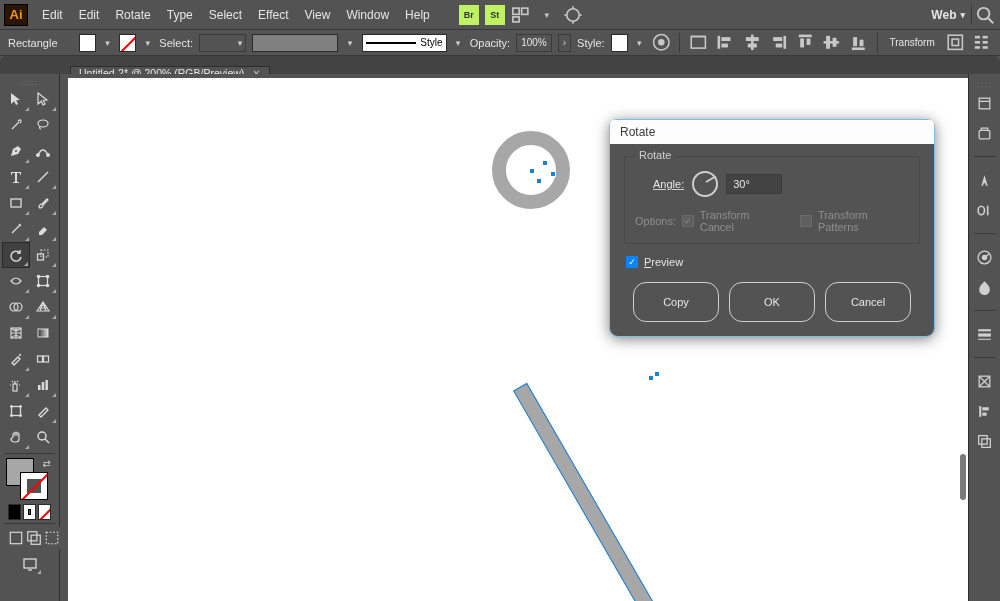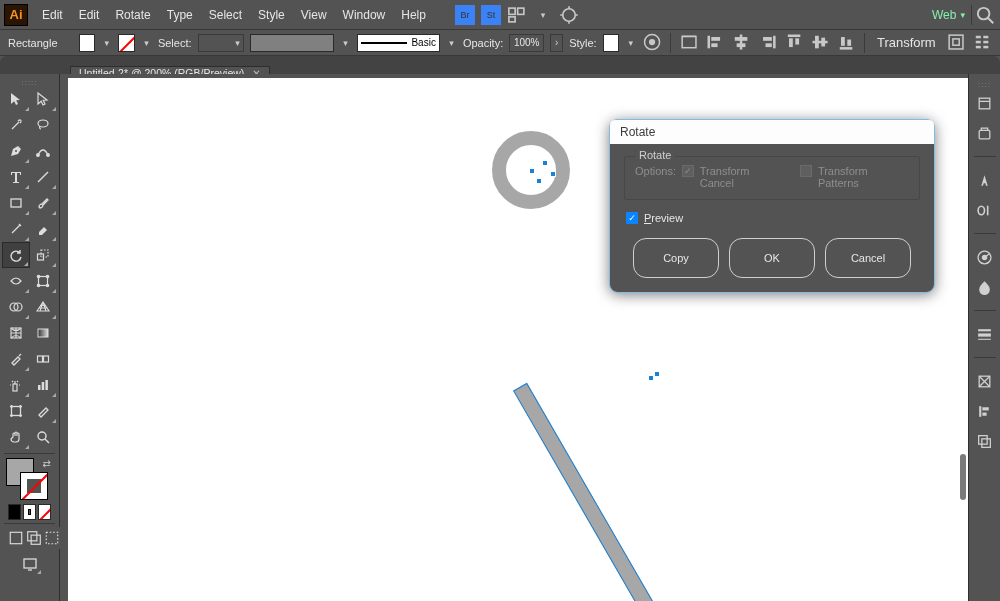--- a/index.html
+++ b/index.html
@@ -33,40 +33,41 @@
     margin-right: 6px;
   }
   .menu-item {
     padding: 4px 8px;
     color: #e6e6e6;
     font-size: 12px;
   }
   .menu-spacer { flex: 1; }
   .menu-icon-btn {
     width: 20px; height: 20px;
-    background: #3b82f6;
+    background: #bef264;
     color: #333;
     font-size: 9px;
-    font-weight: normal;
+    font-weight: bold;
     display: flex; align-items: center; justify-content: center;
     margin: 10px 3px;
   }
   .menu-plain-icon {
     width: 20px; height: 20px;
     color: #c8c8c8;
     display: flex; align-items: center; justify-content: center;
     margin: 0 3px;
     font-size: 14px;
   }
   .web-dd {
     display: flex; align-items: center;
-    color: #86efac;
+    color: #e5e5e5;
     font-size: 12px;
     padding: 0 4px;
     gap: 4px;
+    font-weight: bold;
   }
   .search-icon {
     width: 22px; height: 20px;
     color: #c8c8c8;
     display: flex; align-items: center; justify-content: center;
     font-size: 14px;
   }
   
   .controlbar {
     height: 27px;
@@ -153,21 +154,21 @@
     color: #c8c8c8;
     display: flex; align-items: center; justify-content: center;
     font-size: 14px;
   }
   .cb-sep {
     width: 1px; height: 20px;
     background: #3a3a3a;
     margin: 0 2px;
   }
   .cb-transform {
-    font-size: 13px;
+    font-size: 10px;
     color: #e6e6e6;
     padding: 0 4px;
   }
   
   .tabstrip {
     height: 34px;
     background: #434343;
     display: flex;
     align-items: center;
     padding-left: 70px;
@@ -450,21 +451,21 @@
   .angle-input {
     width: 56px; height: 20px;
     background: #434343;
     border: 1px solid #3a3a3a;
     color: #e6e6e6;
     padding: 0 6px;
     font-size: 11px;
     font-family: inherit;
   }
   .opts-row {
-    display: flex; 
+    display: flex; align-items: center;
     gap: 6px;
     color: #8e8e8e;
     font-size: 11px;
   }
   .chk {
     width: 12px; height: 12px;
     border: 1px solid #8e8e8e;
     display: inline-flex; align-items: center; justify-content: center;
     font-size: 9px;
   }
@@ -497,21 +498,21 @@
 </head>
 <body>
 
 <div class="menubar">
   <div class="ai-logo">Ai</div>
   <div class="menu-item">Edit</div>
   <div class="menu-item">Edit</div>
   <div class="menu-item">Rotate</div>
   <div class="menu-item">Type</div>
   <div class="menu-item">Select</div>
-  <div class="menu-item">Style</div>
+  <div class="menu-item">Effect</div>
   <div class="menu-item">View</div>
   <div class="menu-item">Window</div>
   <div class="menu-item">Help</div>
   <div style="width:18px"></div>
   <div class="menu-icon-btn">Br</div>
   <div class="menu-icon-btn">St</div>
   <div class="menu-plain-icon">
     <svg viewBox="0 0 16 16" fill="none" stroke="#c8c8c8" stroke-width="1.3">
       <rect x="1.5" y="2.5" width="5" height="5"></rect>
         <rect x="8.5" y="2.5" width="5" height="5"></rect>
@@ -545,21 +546,21 @@
   <div class="cb-swatch"></div>
   <div class="cb-chev">▾</div>
   <div class="cb-swatch-diag"></div>
   <div class="cb-chev">▾</div>
   <span class="cb-label">Select:</span>
   <div class="cb-dd">▾</div>
   <div class="cb-bar"></div>
   <div class="cb-chev">▾</div>
   <div class="cb-basic">
     <div class="cb-basic-line"></div>
-    <span>Basic</span>
+    <span>Style</span>
   </div>
   <div class="cb-chev">▾</div>
   <span class="cb-label">Opacity:</span>
   <div class="cb-opacity-box">100%</div>
   <div class="cb-arrow-r">›</div>
   <span class="cb-label">Style:</span>
   <div class="cb-swatch"></div>
   <div class="cb-chev">▾</div>
   <div class="cb-icon">
     <svg viewBox="0 0 16 16">
@@ -976,20 +977,25 @@
   <div class="scroll-pill"></div>
 </div>
 
 <div class="modal">
   <div class="modal-title">
     <span>Rotate</span>
   </div>
   <div class="modal-body">
     <div class="group">
       <span class="group-legend">Rotate</span>
+      <div class="angle-row">
+        <span style="text-decoration:underline;text-decoration-color:#cfcfcf;text-underline-offset:1px;">Angle:</span>
+        <div class="angle-dial"></div>
+        <input class="angle-input" value="30°" style="">
+      </div>
       <div class="opts-row">
         <span>Options:</span>
         <span class="chk dis">✓</span>
         <span>Transform Cancel</span>
         <span style="width:4px"></span>
         <span class="chk dis"></span>
         <span>Transform Patterns</span>
       </div>
     </div>
     <div class="preview-row">

